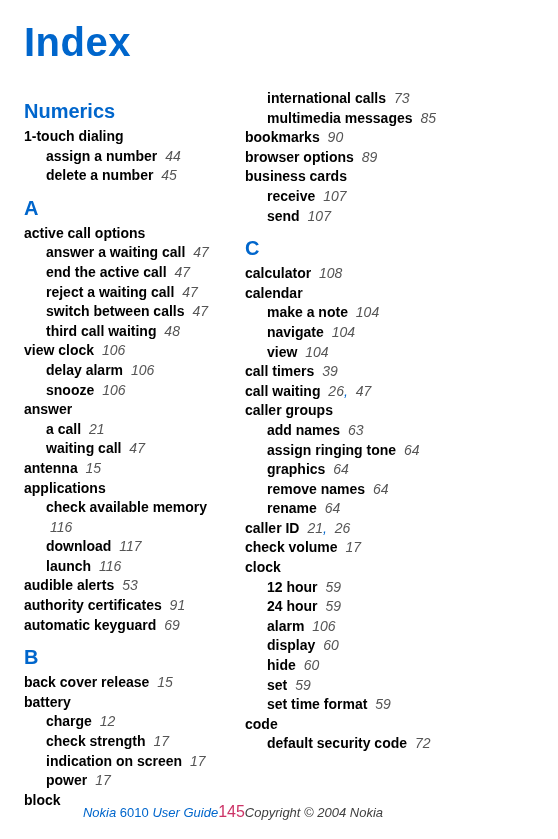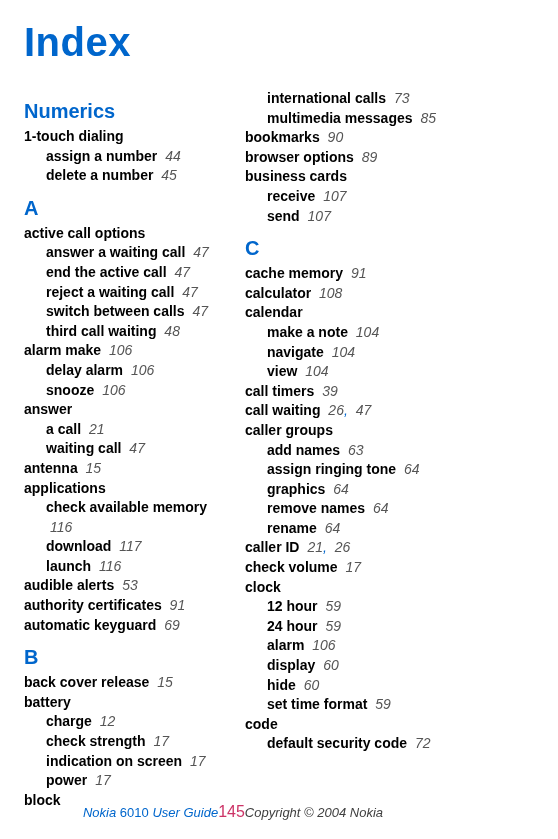--- a/index.html
+++ b/index.html
@@ -103,21 +103,21 @@
         <div class="row entry-top"><span>1-touch dialing</span></div>
         <div class="row entry-sub"><span>assign a number</span> <span class="pg">44</span></div>
         <div class="row entry-sub"><span>delete a number</span> <span class="pg">45</span></div>
         <div class="section-head">A</div>
         <div class="row entry-top"><span>active call options</span></div>
         <div class="row entry-sub"><span>answer a waiting call</span> <span class="pg">47</span></div>
         <div class="row entry-sub"><span>end the active call</span> <span class="pg">47</span></div>
         <div class="row entry-sub"><span>reject a waiting call</span> <span class="pg">47</span></div>
         <div class="row entry-sub"><span>switch between calls</span> <span class="pg">47</span></div>
         <div class="row entry-sub"><span>third call waiting</span> <span class="pg">48</span></div>
-        <div class="row entry-top"><span>alarm make</span> <span class="pg">106</span></div>
+        <div class="row entry-top"><span>view clock</span> <span class="pg">106</span></div>
         <div class="row entry-sub"><span>delay alarm</span> <span class="pg">106</span></div>
         <div class="row entry-sub"><span>snooze</span> <span class="pg">106</span></div>
         <div class="row entry-top"><span>answer</span></div>
         <div class="row entry-sub"><span>a call</span> <span class="pg">21</span></div>
         <div class="row entry-sub"><span>waiting call</span> <span class="pg">47</span></div>
         <div class="row entry-top"><span>antenna</span> <span class="pg">15</span></div>
         <div class="row entry-top"><span>applications</span></div>
         <div class="row entry-sub"><span>check available memory</span> <span class="pg">116</span></div>
         <div class="row entry-sub"><span>download</span> <span class="pg">117</span></div>
         <div class="row entry-sub"><span>launch</span> <span class="pg">116</span></div>
@@ -135,21 +135,20 @@
       </div>
     <div class="col col-right" id="col-right">
         <div class="row entry-sub"><span>international calls</span> <span class="pg">73</span></div>
         <div class="row entry-sub"><span>multimedia messages</span> <span class="pg">85</span></div>
         <div class="row entry-top"><span>bookmarks</span> <span class="pg">90</span></div>
         <div class="row entry-top"><span>browser options</span> <span class="pg">89</span></div>
         <div class="row entry-top"><span>business cards</span></div>
         <div class="row entry-sub"><span>receive</span> <span class="pg">107</span></div>
         <div class="row entry-sub"><span>send</span> <span class="pg">107</span></div>
         <div class="section-head">C</div>
-        <div class="row entry-top"><span>cache memory</span> <span class="pg">91</span></div>
         <div class="row entry-top"><span>calculator</span> <span class="pg">108</span></div>
         <div class="row entry-top"><span>calendar</span></div>
         <div class="row entry-sub"><span>make a note</span> <span class="pg">104</span></div>
         <div class="row entry-sub"><span>navigate</span> <span class="pg">104</span></div>
         <div class="row entry-sub"><span>view</span> <span class="pg">104</span></div>
         <div class="row entry-top"><span>call timers</span> <span class="pg">39</span></div>
         <div class="row entry-top"><span>call waiting</span> <span class="pg">26</span><span class="sep">,</span> <span class="pg">47</span></div>
         <div class="row entry-top"><span>caller groups</span></div>
         <div class="row entry-sub"><span>add names</span> <span class="pg">63</span></div>
         <div class="row entry-sub"><span>assign ringing tone</span> <span class="pg">64</span></div>
@@ -157,20 +156,21 @@
         <div class="row entry-sub"><span>remove names</span> <span class="pg">64</span></div>
         <div class="row entry-sub"><span>rename</span> <span class="pg">64</span></div>
         <div class="row entry-top"><span>caller ID</span> <span class="pg">21</span><span class="sep">,</span> <span class="pg">26</span></div>
         <div class="row entry-top"><span>check volume</span> <span class="pg">17</span></div>
         <div class="row entry-top"><span>clock</span></div>
         <div class="row entry-sub"><span>12 hour</span> <span class="pg">59</span></div>
         <div class="row entry-sub"><span>24 hour</span> <span class="pg">59</span></div>
         <div class="row entry-sub"><span>alarm</span> <span class="pg">106</span></div>
         <div class="row entry-sub"><span>display</span> <span class="pg">60</span></div>
         <div class="row entry-sub"><span>hide</span> <span class="pg">60</span></div>
+        <div class="row entry-sub"><span>set</span> <span class="pg">59</span></div>
         <div class="row entry-sub"><span>set time format</span> <span class="pg">59</span></div>
         <div class="row entry-top"><span>code</span></div>
         <div class="row entry-sub"><span>default security code</span> <span class="pg">72</span></div>
       </div>
   </div>
 
   <div class="footer">
     <span class="footer-left">
       <span>Nokia</span>
       <span class="model">6010</span>

